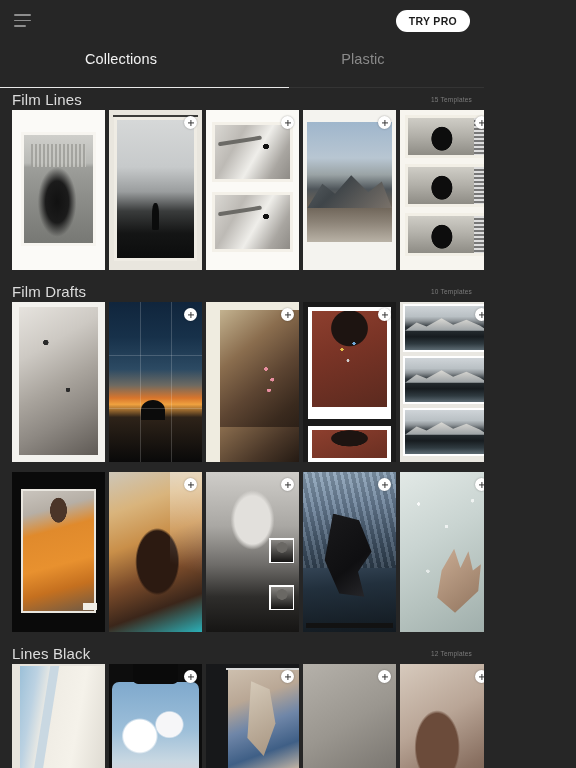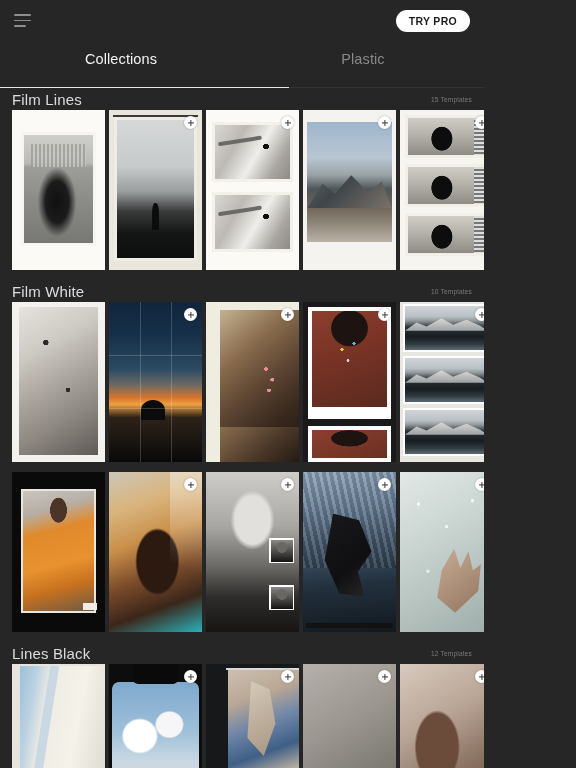--- a/index.html
+++ b/index.html
@@ -594,21 +594,21 @@
               </div>
           </div>
           <div class="plus"></div>
         </div>
 
       </div>
     </div>
 
     <div class="section">
       <div class="section-head">
-        <span class="section-title">Film White</span>
+        <span class="section-title">Film Drafts</span>
         <span class="section-count">10 Templates</span>
       </div>
       <div class="row">
 
         <div class="card r2c1">
           <div class="inner">
             <div class="frame">
                 <div class="ph"></div>
               </div>
           </div>

